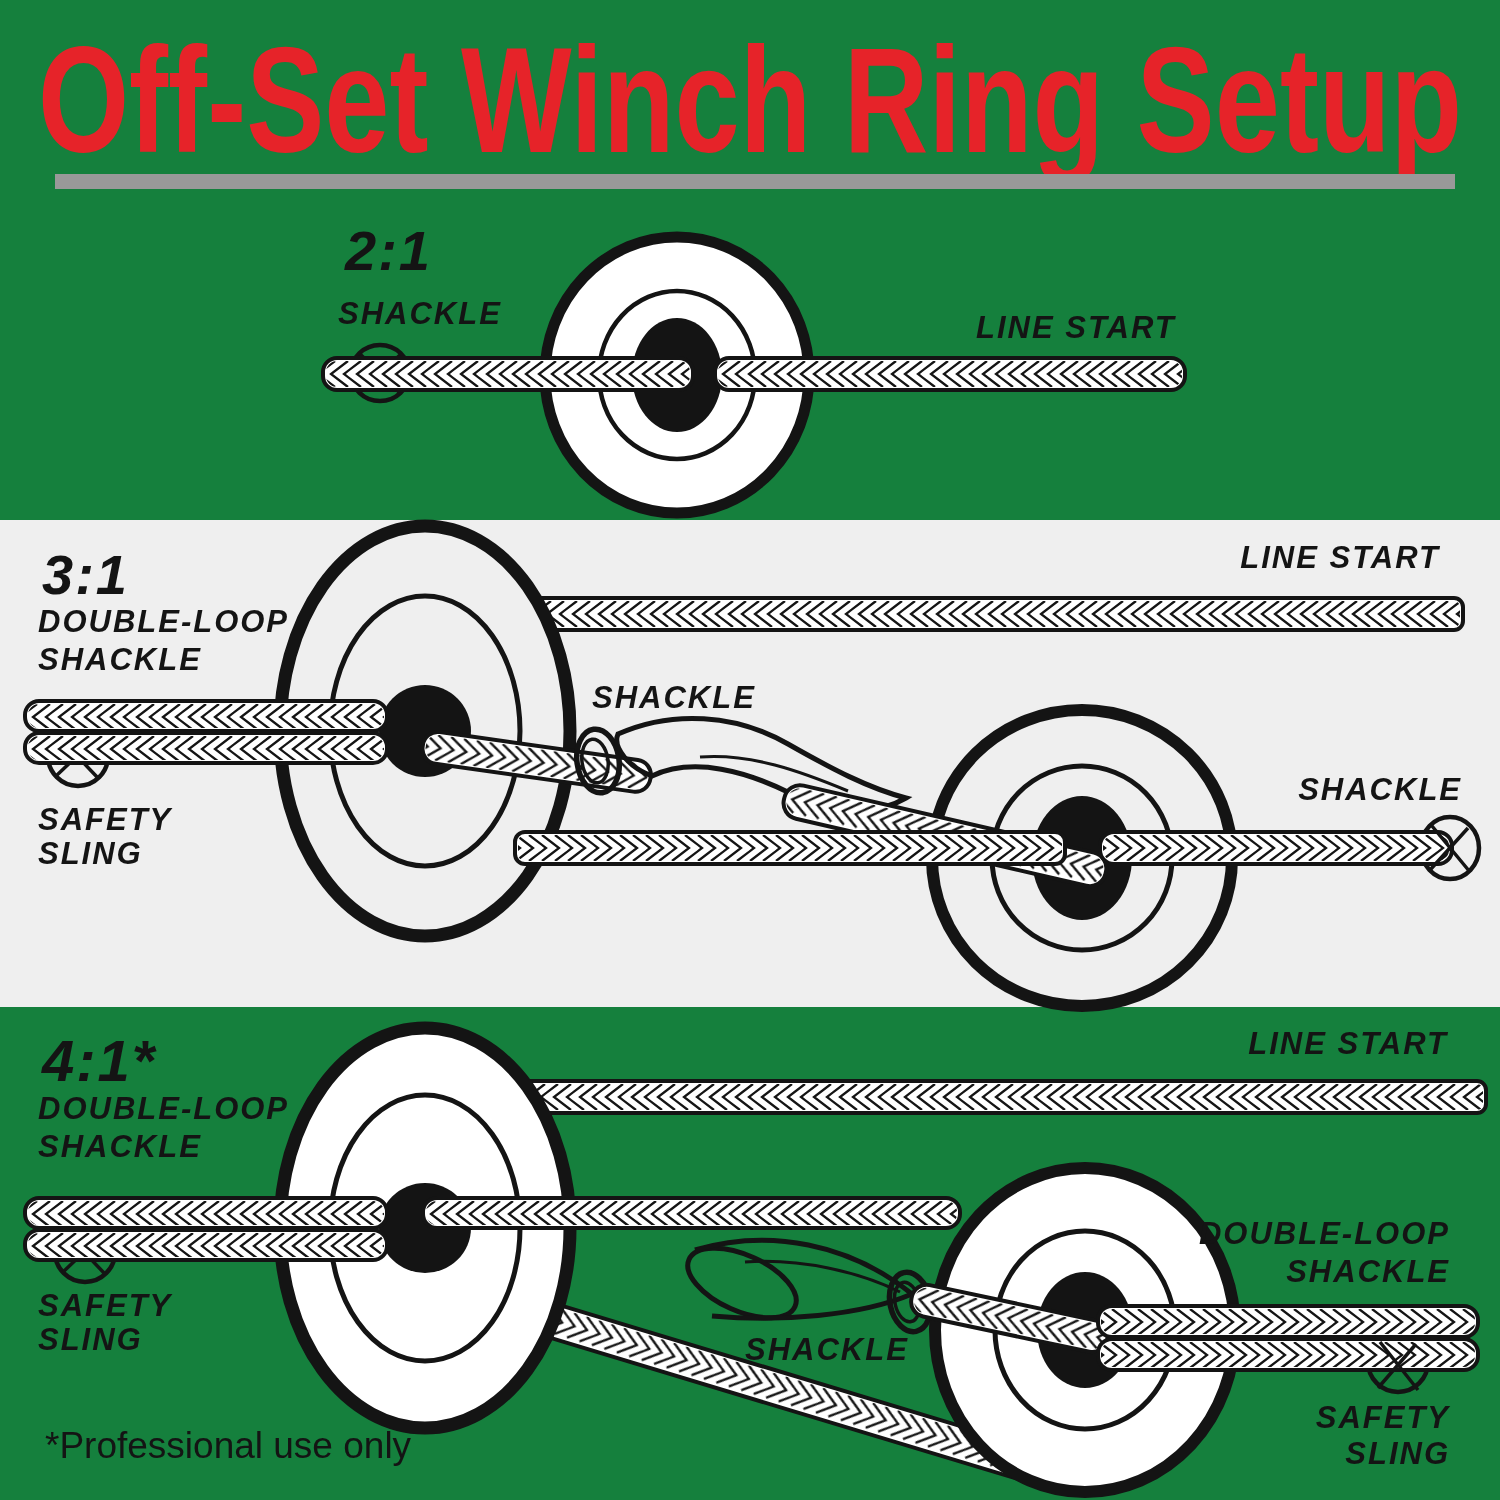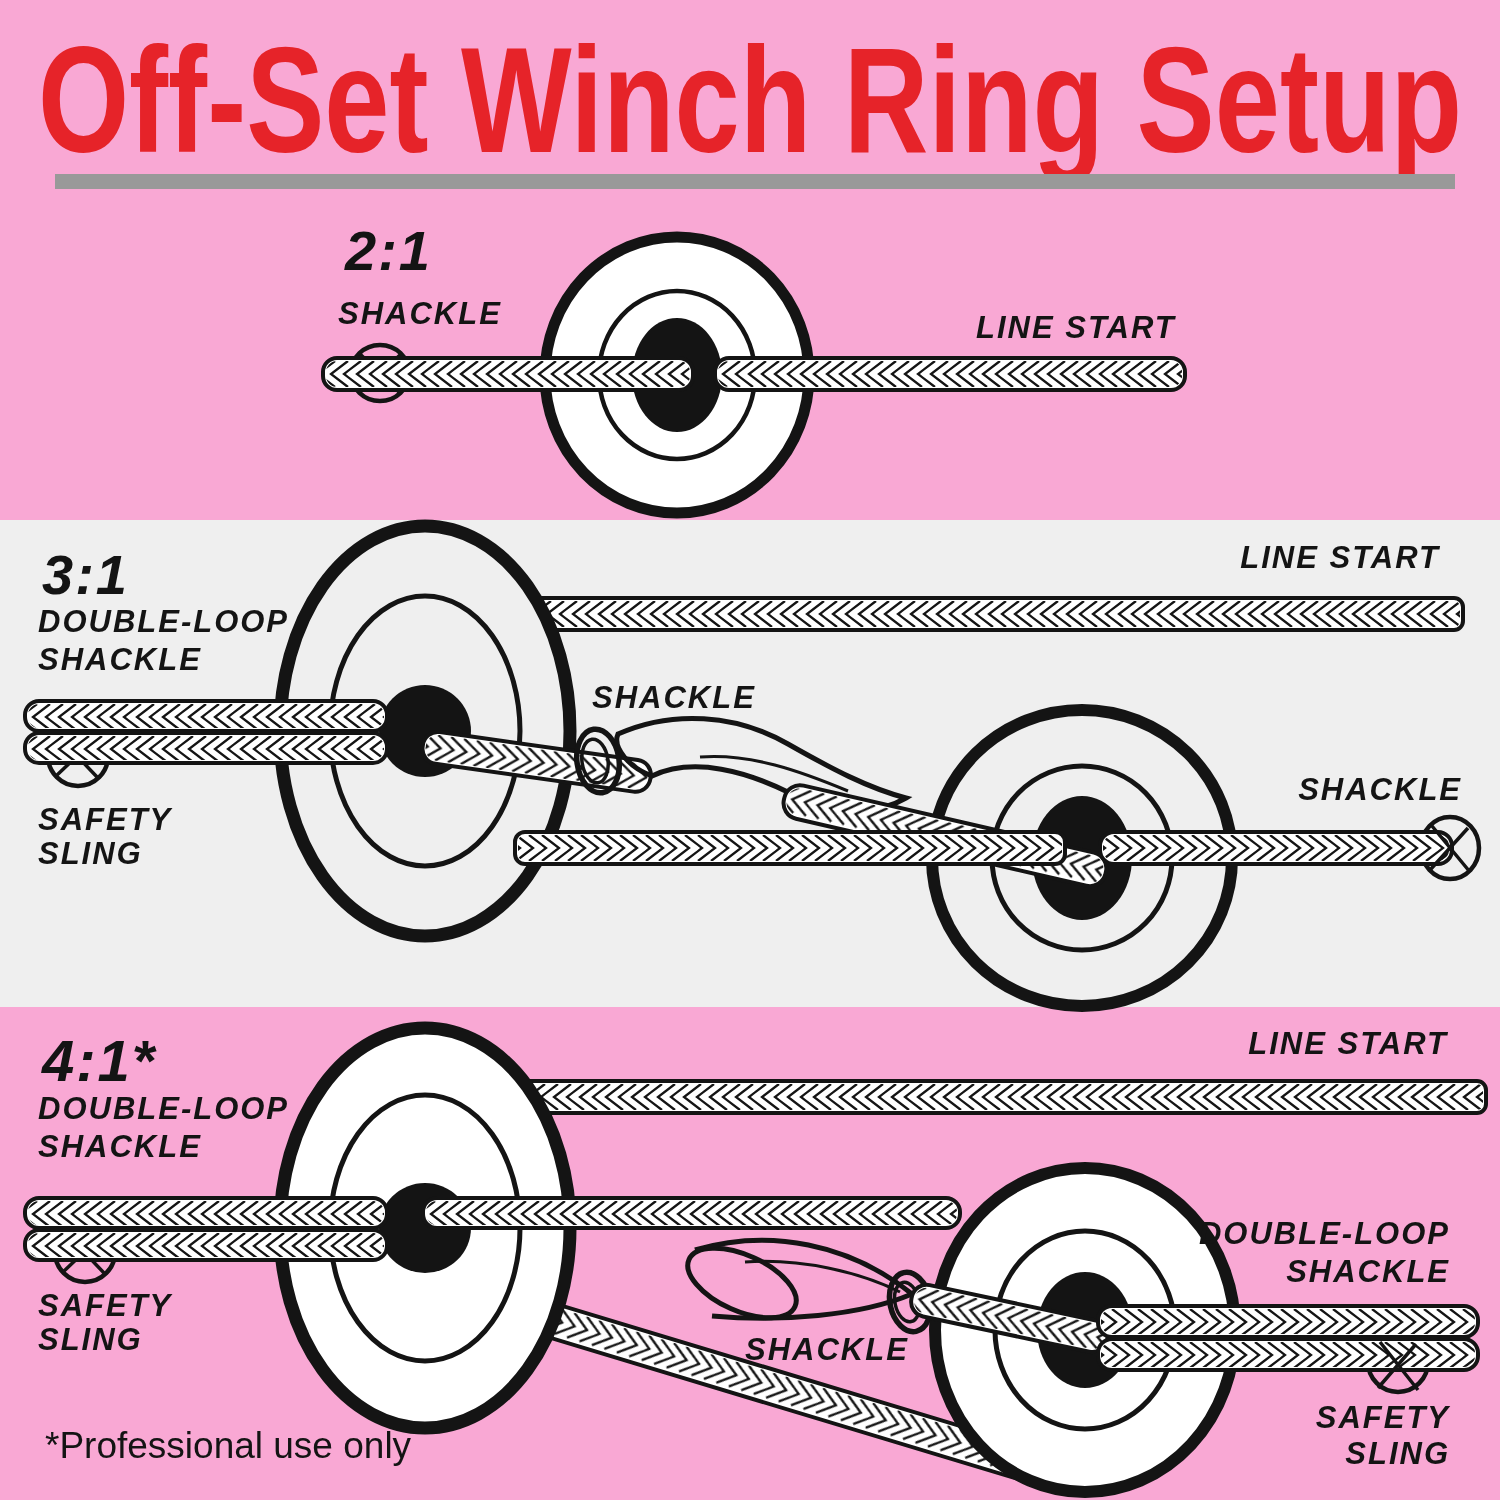--- a/index.html
+++ b/index.html
@@ -1,16 +1,16 @@
 <!DOCTYPE html>
 <html><head>
 <meta charset="utf-8">
 <style>
   html,body{margin:0;padding:0;background:#ffffff;}
-  .stage{position:relative;width:1500px;height:1500px;background:#f9a8d4;overflow:hidden;}
+  .stage{position:relative;width:1500px;height:1500px;background:#15803d;overflow:hidden;}
   svg{position:absolute;left:0;top:0;display:block;}
   text{font-family:"Liberation Sans",sans-serif;}
   .ttl{font-weight:bold;fill:#E62329;}
   .lbl{font-weight:bold;font-style:italic;fill:#141414;letter-spacing:2px;}
   .ratio{font-weight:bold;font-style:italic;fill:#141414;letter-spacing:2px;}
   .foot{font-weight:normal;fill:#141414;}
 </style>
 </head>
 <body>
 

